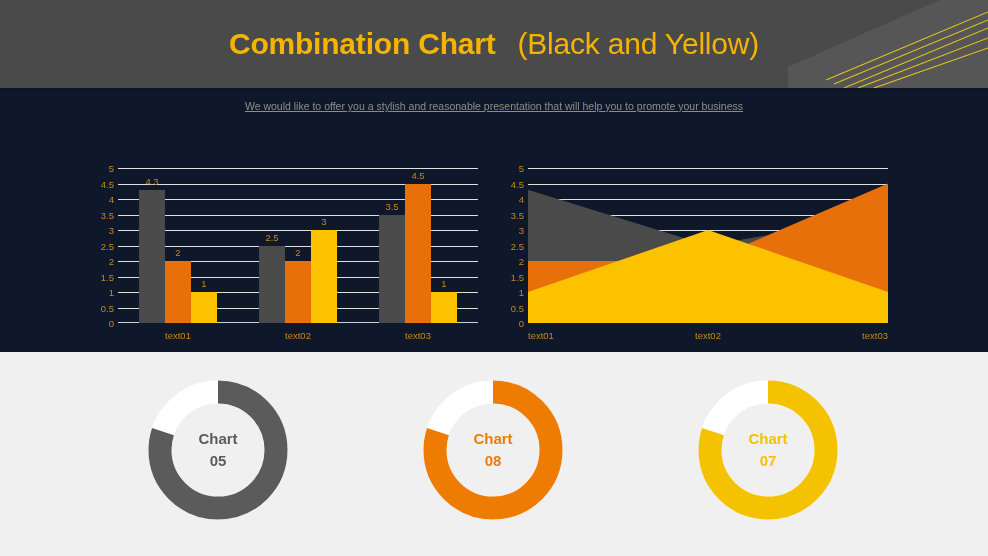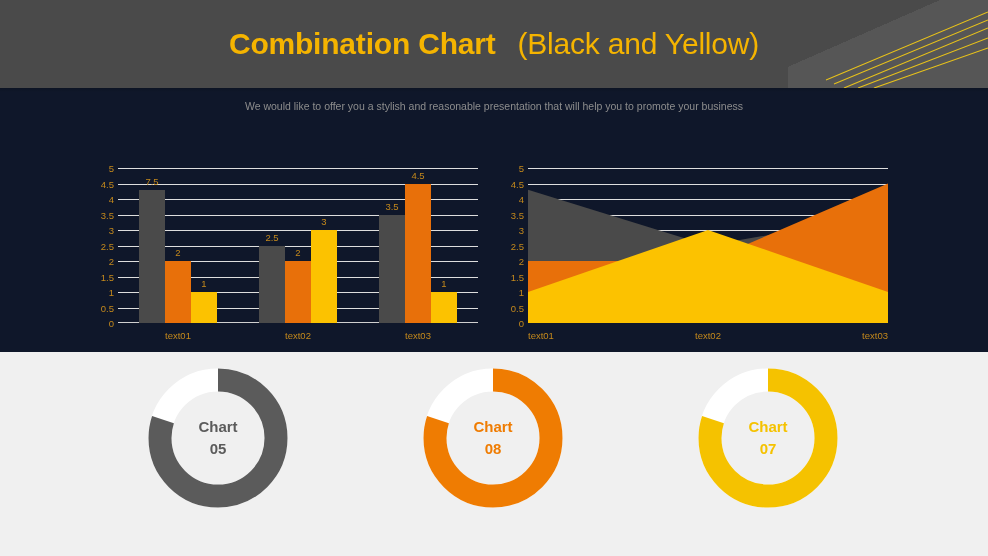--- a/index.html
+++ b/index.html
@@ -30,21 +30,21 @@
   .header-title .t-bold { font-weight: bold; }
   .header-title .t-light { font-weight: normal; margin-left: 22px; }
   .header-shadow {
     position: absolute; left: 0; top: 88px; width: 988px; height: 4px;
     background: linear-gradient(to bottom, rgba(0,0,0,0.16), rgba(0,0,0,0));
   }
 
   
   .subtitle {
     position: absolute; left: 0; top: 100px; width: 988px;
-    text-align: center; font-size: 10.5px; color: #8d8d8d;
+    text-align: center; font-size: 10.5px; color: #8d8d8d; text-decoration: underline;
   }
 
   
   .charts-row { position: absolute; left: 0; top: 160px; width: 988px; height: 192px; }
 
   .chart-box { position: absolute; top: 0; }
   #bar-chart-box  { left: 88px;  width: 390px; height: 192px; }
   #area-chart-box { left: 498px; width: 390px; height: 192px; }
 
   .y-axis {
@@ -78,21 +78,21 @@
   .bar-value {
     position: absolute; transform: translateX(-50%);
     font-size: 9.5px; color: #C4891C; white-space: nowrap;
   }
 
   
   .donut-section {
     position: absolute; left: 0; top: 352px; width: 988px; height: 204px;
     background: #f0f0f0;
   }
-  .donut { position: absolute; top: 16px; width: 140px; height: 140px; }
+  .donut { position: absolute; top: 28px; width: 140px; height: 140px; }
   .donut svg { display: block; }
   .donut-label {
     position: absolute; left: 0; top: 0; width: 140px; height: 140px;
     display: flex; flex-direction: column; align-items: center; justify-content: center;
     font-size: 15px; font-weight: bold; line-height: 1.45; text-align: center;
     pointer-events: none;
   }
   #donut-1 { left: 148px; }
   #donut-2 { left: 423px; }
   #donut-3 { left: 698px; }
@@ -145,21 +145,21 @@
           <div class="gridline" style="top: 108.5px;"></div>
           <div class="gridline" style="top: 93px;"></div>
           <div class="gridline" style="top: 77.5px;"></div>
           <div class="gridline" style="top: 62px;"></div>
           <div class="gridline" style="top: 46.5px;"></div>
           <div class="gridline" style="top: 31px;"></div>
           <div class="gridline" style="top: 15.5px;"></div>
           <div class="gridline" style="top: 0px;"></div>
           <div class="bar-group" style="left: 0px; width: 120px;">
             <div class="bar" style="left: 21px; width: 26px; height: 133.3px; background: rgb(74, 74, 74);"></div>
-            <div class="bar-value" style="left: 34px; bottom: 136.3px;">7.5</div>
+            <div class="bar-value" style="left: 34px; bottom: 136.3px;">4.3</div>
             <div class="bar" style="left: 47px; width: 26px; height: 62px; background: rgb(232, 112, 10);"></div>
             <div class="bar-value" style="left: 60px; bottom: 65px;">2</div>
             <div class="bar" style="left: 73px; width: 26px; height: 31px; background: rgb(252, 194, 0);"></div>
             <div class="bar-value" style="left: 86px; bottom: 34px;">1</div>
           </div>
           <div class="bar-group" style="left: 120px; width: 120px;">
             <div class="bar" style="left: 21px; width: 26px; height: 77.5px; background: rgb(74, 74, 74);"></div>
             <div class="bar-value" style="left: 34px; bottom: 80.5px;">2.5</div>
             <div class="bar" style="left: 47px; width: 26px; height: 62px; background: rgb(232, 112, 10);"></div>
             <div class="bar-value" style="left: 60px; bottom: 65px;">2</div>

